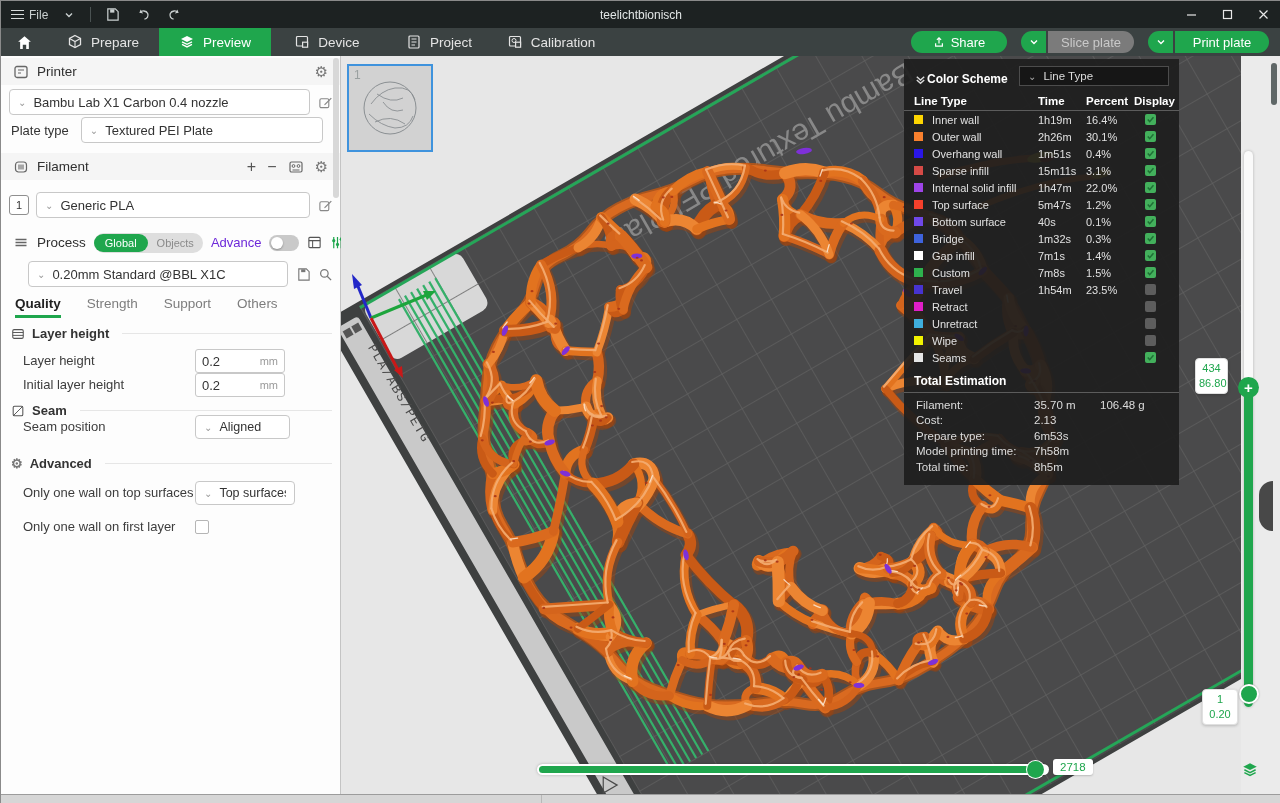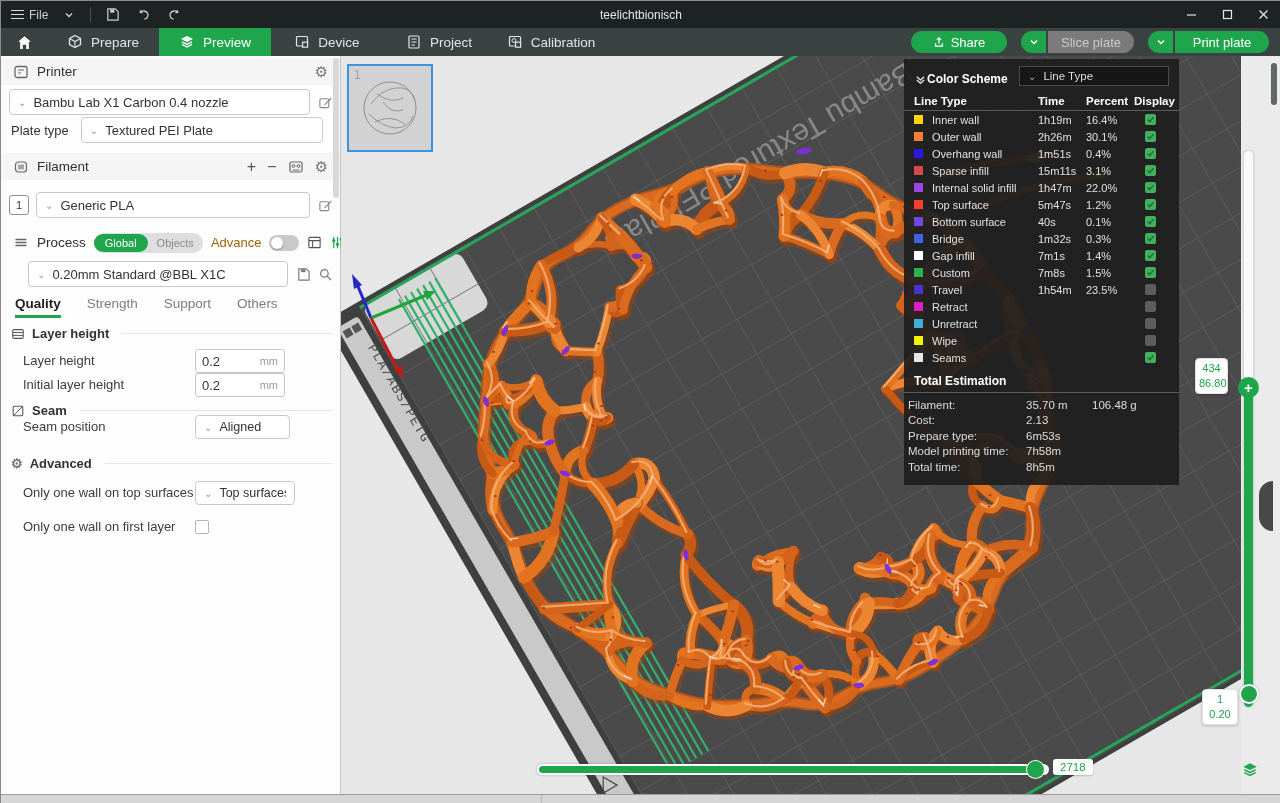--- a/index.html
+++ b/index.html
@@ -77,21 +77,21 @@
   .cs-grid { display:grid; grid-template-columns:18px 106px 48px 48px 1fr; align-items:center; padding:0 12px 0 10px; }
   #cs-head { font-weight:bold; font-size:11.5px; color:#fff; height:20px; border-bottom:1px solid #5c5c5c; }
   #cs-head .h-name { grid-column:1 / 3; }
   .cs-row { height:17px; font-size:11px; color:#e0e0e0; }
   .cs-swatch { width:9px; height:9px; display:inline-block; }
   .cs-check { width:11px; height:11px; border-radius:2px; justify-self:center; }
   .cs-check.on { background:#43b05c; display:flex; align-items:center; justify-content:center; }
   .cs-check.off { background:#8f8f8f; opacity:.55; }
   #te-title { font-size:12px; font-weight:bold; color:#fff; padding:8px 10px 4px; }
   #te-divider { border-top:1px solid #5c5c5c; margin:0 0 4px; }
-  .te-row { display:grid; grid-template-columns:118px 66px 1fr; padding:0 4px; height:15.5px; font-size:11.5px; color:#dcdcdc; align-items:center; }
+  .te-row { display:grid; grid-template-columns:118px 66px 1fr; padding:0 12px; height:15.5px; font-size:11.5px; color:#dcdcdc; align-items:center; }
 
   
   #vslider-track { position:absolute; left:903px; top:95px; width:9px; height:556px; background:#fafafa; border-radius:5px; box-shadow:0 0 3px rgba(0,0,0,.25); }
   #vslider-fill { position:absolute; left:903px; top:332px; width:9px; height:319px; background:#1fa64d; border-radius:0 0 5px 5px; }
   #vslider-top-handle { position:absolute; left:897px; top:321px; width:21px; height:21px; border-radius:50%; background:#1fa64d; color:#fff; display:flex; align-items:center; justify-content:center; font-size:15px; font-weight:bold; line-height:1; }
   #vslider-bottom-handle { position:absolute; left:898px; top:628px; width:20px; height:20px; border-radius:50%; background:#1fa64d; border:2px solid #fff; box-shadow:0 0 2px rgba(0,0,0,.3); }
   .slider-tip { position:absolute; background:#fff; border:1px solid #e0e0e0; border-radius:4px; box-shadow:0 1px 3px rgba(0,0,0,.2); color:#1fa64d; font-size:11px; text-align:center; line-height:1.35; padding:2px 3px; }
   #vtip-top { left:854px; top:302px; width:33px; }
   #vtip-bottom { left:861px; top:633px; width:36px; }
   #hslider-track { position:absolute; left:196px; top:708px; width:512px; height:11px; background:#fff; border-radius:6px; box-shadow:0 0 3px rgba(0,0,0,.25); }
@@ -326,21 +326,21 @@
         <svg width="16" height="16" viewBox="0 0 16 16">
             <path d="M2.5 4.5h11M2.5 7.5h11M2.5 10.5h11" stroke="#666" stroke-width="1.4"></path>
           </svg>
       </span>
       <span class="sec-title">Process</span>
       <span class="scope-pill">
         <span class="on">Global</span>
         <span class="off">Objects</span>
       </span>
       <span class="sec-icons" style="gap:8px;">
-        <span style="font-size:13px;color:#a16207;">Advance</span>
+        <span style="font-size:13px;color:#6d28d9;">Advance</span>
         <span class="toggle">
             <span class="knob"></span>
           </span>
         <span class="small-ic">
           <svg width="15" height="15" viewBox="0 0 16 16">
               <rect x="2" y="2.5" width="12" height="11" rx="1" fill="none" stroke="#555" stroke-width="1.2"></rect>
               <path d="M2 6h12M6 6v7.5" stroke="#555" stroke-width="1.1"></path>
             </svg>
         </span>
         <span class="small-ic" style="color:#1fa64d;">

